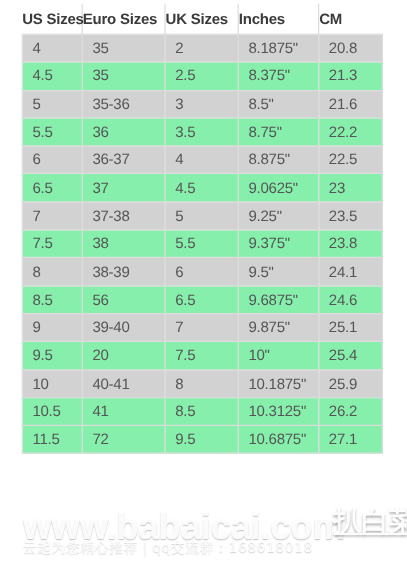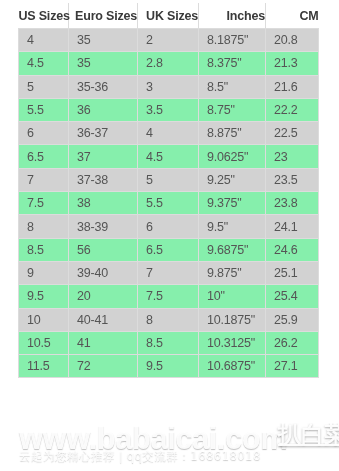--- a/index.html
+++ b/index.html
@@ -31,21 +31,21 @@
   .size-table col.c-us   { width: 50px; }
   .size-table col.c-euro { width: 69px; }
   .size-table col.c-uk   { width: 61px; }
   .size-table col.c-in   { width: 67px; }
   .size-table col.c-cm   { width: 53px; }
 
   .size-table th {
     font-size: 12.5px;
     font-weight: bold;
     color: #3a3a3a;
-    text-align: right;
+    text-align: left;
     height: 25px;
     padding: 0;
     border: 1px solid #dcdcdc;
     border-top: none;
     background: #ffffff;
     white-space: nowrap;
     letter-spacing: -0.2px;
   }
   .size-table th.th-first { border-left: none; }
   .size-table th.th-last  { border-right: none; }
@@ -136,21 +136,21 @@
         <tr class="shade">
           <td>4</td>
           <td>35</td>
           <td>2</td>
           <td>8.1875"</td>
           <td>20.8</td>
         </tr>
         <tr class="plain">
           <td>4.5</td>
           <td>35</td>
-          <td>2.8</td>
+          <td>2.5</td>
           <td>8.375"</td>
           <td>21.3</td>
         </tr>
         <tr class="shade">
           <td>5</td>
           <td>35-36</td>
           <td>3</td>
           <td>8.5"</td>
           <td>21.6</td>
         </tr>

